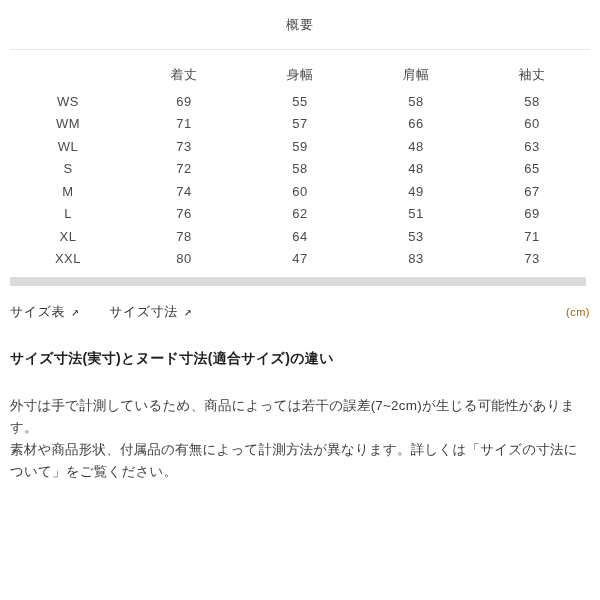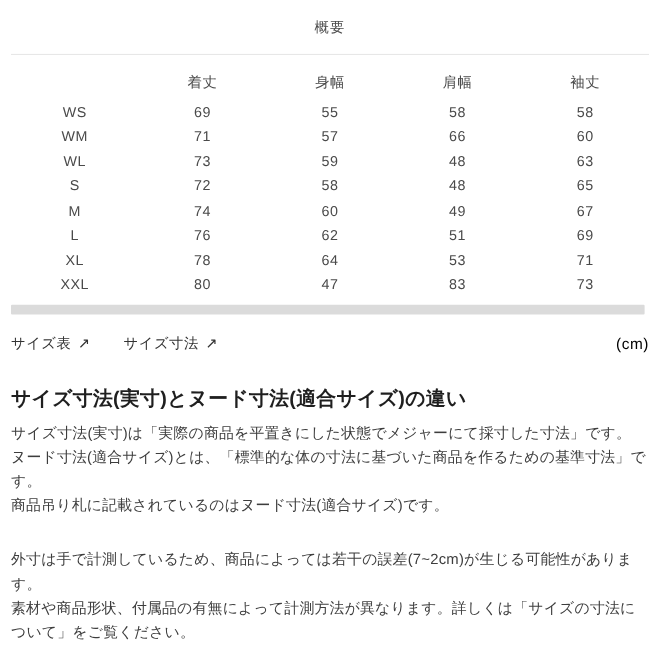--- a/index.html
+++ b/index.html
@@ -57,29 +57,30 @@
     display: flex;
     align-items: center;
     font-size: 13px;
   }
   .chart-link {
     display: inline-flex; align-items: center;
     color: #333333; text-decoration: none;
     margin-right: 30px;
     letter-spacing: 0.5px;
     cursor: pointer;
+    font-family: Liberation Mono, monospace;
   }
   .ext-icon { font-size: 13px; margin-left: 6px; color: #333333; }
-  .unit { margin-left: auto; font-size: 14px; color: #000000; letter-spacing: 0.5px; }
+  .unit { margin-left: auto; font-size: 11px; color: #a16207; letter-spacing: 0.5px; }
 
   
   .text-section { margin-top: 29px; }
   .text-section.second { margin-top: 27px; }
   .section-heading {
-    font-size: 18px;
+    font-size: 14px;
     font-weight: bold;
     color: #1f1f1f;
     letter-spacing: 0.3px;
     margin-bottom: 9px;
   }
   .section-body p {
     font-size: 13.5px;
     line-height: 22px;
     color: #3d3d3d;
     letter-spacing: 0.2px;
@@ -173,25 +174,20 @@
     </a>
     <a class="chart-link">
       <span>サイズ寸法</span>
       <span class="ext-icon">↗</span>
     </a>
     <span class="unit">(cm)</span>
   </div>
 
   <div class="text-section">
     <div class="section-heading">サイズ寸法(実寸)とヌード寸法(適合サイズ)の違い</div>
-    <div class="section-body">
-      <p>サイズ寸法(実寸)は「実際の商品を平置きにした状態でメジャーにて採寸した寸法」です。</p>
-      <p>ヌード寸法(適合サイズ)とは、「標準的な体の寸法に基づいた商品を作るための基準寸法」です。</p>
-      <p>商品吊り札に記載されているのはヌード寸法(適合サイズ)です。</p>
-    </div>
   </div>
 
   <div class="text-section second">
     <div class="section-body">
       <p>外寸は手で計測しているため、商品によっては若干の誤差(7~2cm)が生じる可能性があります。</p>
       <p>素材や商品形状、付属品の有無によって計測方法が異なります。詳しくは「サイズの寸法について」をご覧ください。</p>
 
     </div>
   </div>
 

